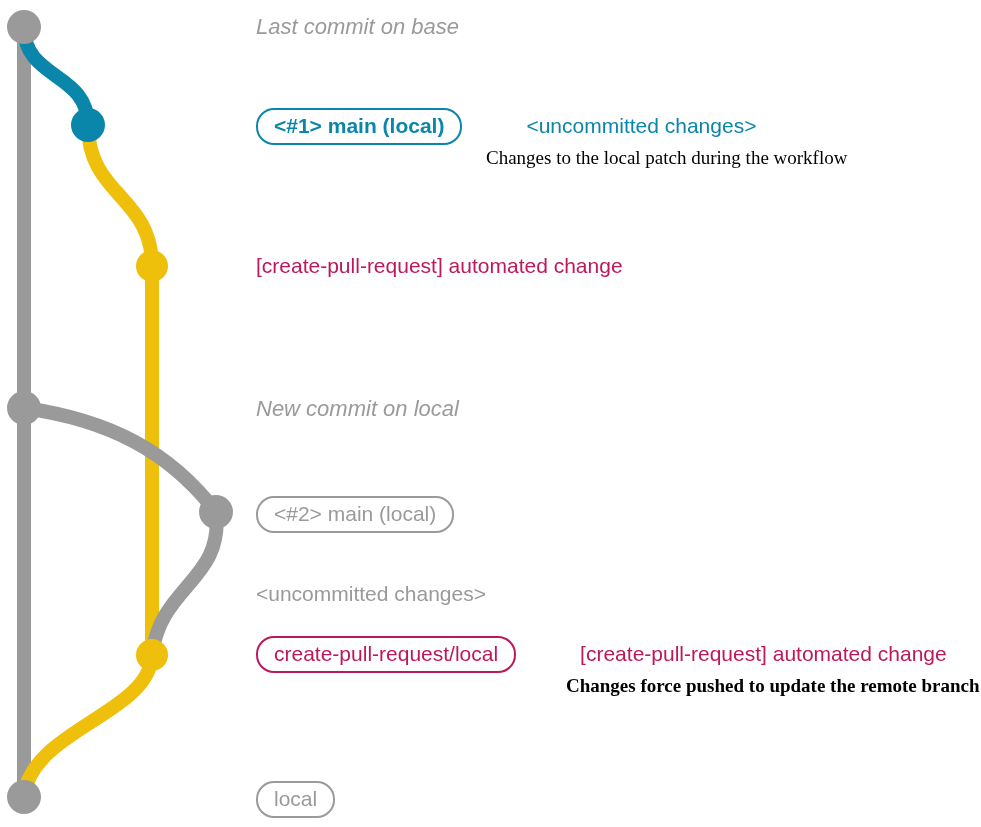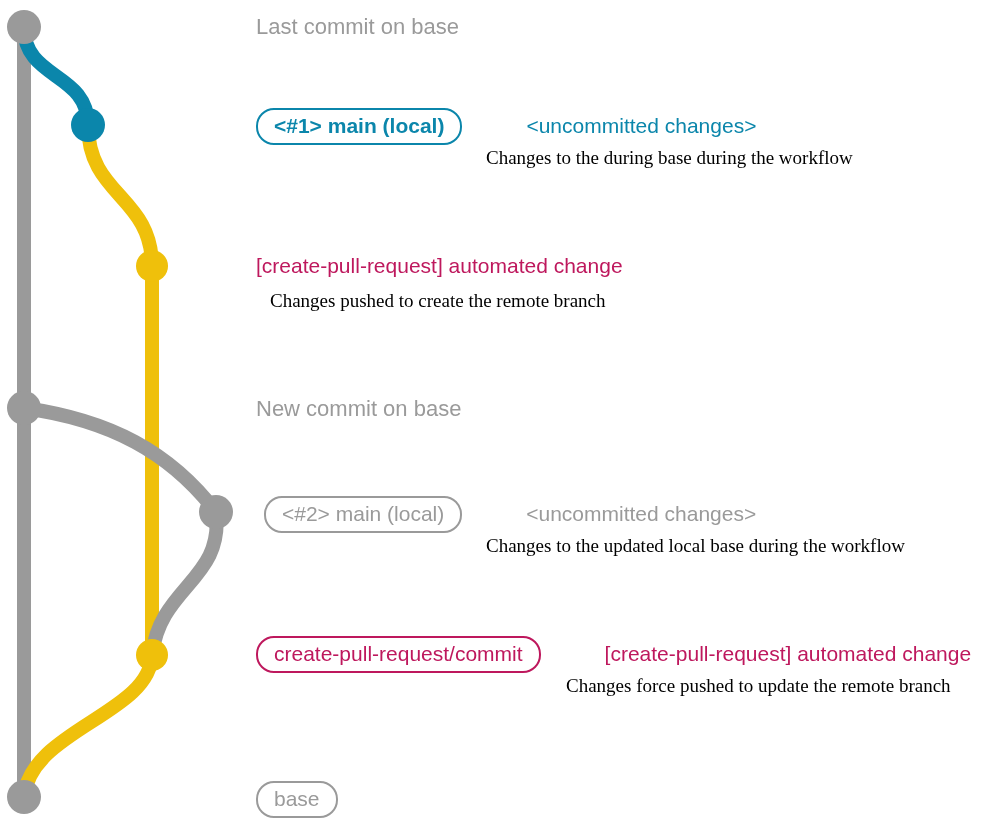--- a/index.html
+++ b/index.html
@@ -31,20 +31,21 @@
     align-items: baseline;
     gap: 25px;
   }
   .headline {
     position: absolute;
     font-family: "Liberation Sans", sans-serif;
     font-size: 22px;
     font-weight: 400;
     white-space: nowrap;
     line-height: 1;
+    font-style: italic;
   }
   .pill {
     display: inline-block;
     box-sizing: border-box;
     border: 2px solid currentColor;
     border-radius: 18px;
     padding: 5px 16px 6px 16px;
     font-family: "Liberation Sans", sans-serif;
     font-size: 21px;
     font-weight: 700;
@@ -107,41 +108,39 @@
     <circle cx="24" cy="797" r="17" fill="#9a9a9a"></circle>
   </svg>
 
   <div class="headline c-gray" style="left:256px; top:16px;">Last commit on base</div>
 
   <div class="row" style="left:256px; top:108px;">
     <span class="pill c-teal">&lt;#1&gt; main (local)</span>
     <span class="pill-gap"></span>
     <span class="subject c-teal">&lt;uncommitted changes&gt;</span>
   </div>
-  <div class="desc" style="left:486px; top:148px;">Changes to the during base during the workflow</div>
+  <div class="desc" style="left:486px; top:148px;">Changes to the local patch during the workflow</div>
 
   <div class="row" style="left:256px; top:255px;">
     <span class="subject c-gold">[create-pull-request] automated change</span>
   </div>
-  <div class="desc" style="left:270px; top:291px;">Changes pushed to create the remote branch</div>
 
-  <div class="headline c-gray" style="left:256px; top:398px;">New commit on base</div>
+  <div class="headline c-gray" style="left:256px; top:398px;">New commit on local</div>
 
-  <div class="row" style="left:264px; top:496px;">
+  <div class="row" style="left:256px; top:496px;flex-direction:column;">
     <span class="pill thin c-gray">&lt;#2&gt; main (local)</span>
     <span class="pill-gap"></span>
     <span class="subject c-gray">&lt;uncommitted changes&gt;</span>
   </div>
-  <div class="desc" style="left:486px; top:536px;">Changes to the updated local base during the workflow</div>
 
   <div class="row" style="left:256px; top:636px;">
-    <span class="pill thin c-gold">create-pull-request/commit</span>
+    <span class="pill thin c-gold">create-pull-request/local</span>
     <span class="pill-gap"></span>
     <span class="subject c-gold">[create-pull-request] automated change</span>
   </div>
-  <div class="desc" style="left:566px; top:676px;">Changes force pushed to update the remote branch</div>
+  <div class="desc" style="left:566px; top:676px;font-weight:bold;">Changes force pushed to update the remote branch</div>
 
   <div class="row" style="left:256px; top:781px;">
-    <span class="pill thin c-gray">base</span>
+    <span class="pill thin c-gray">local</span>
     <span class="pill-gap"></span>
   </div>
 
 </div>
 
 </body></html>

